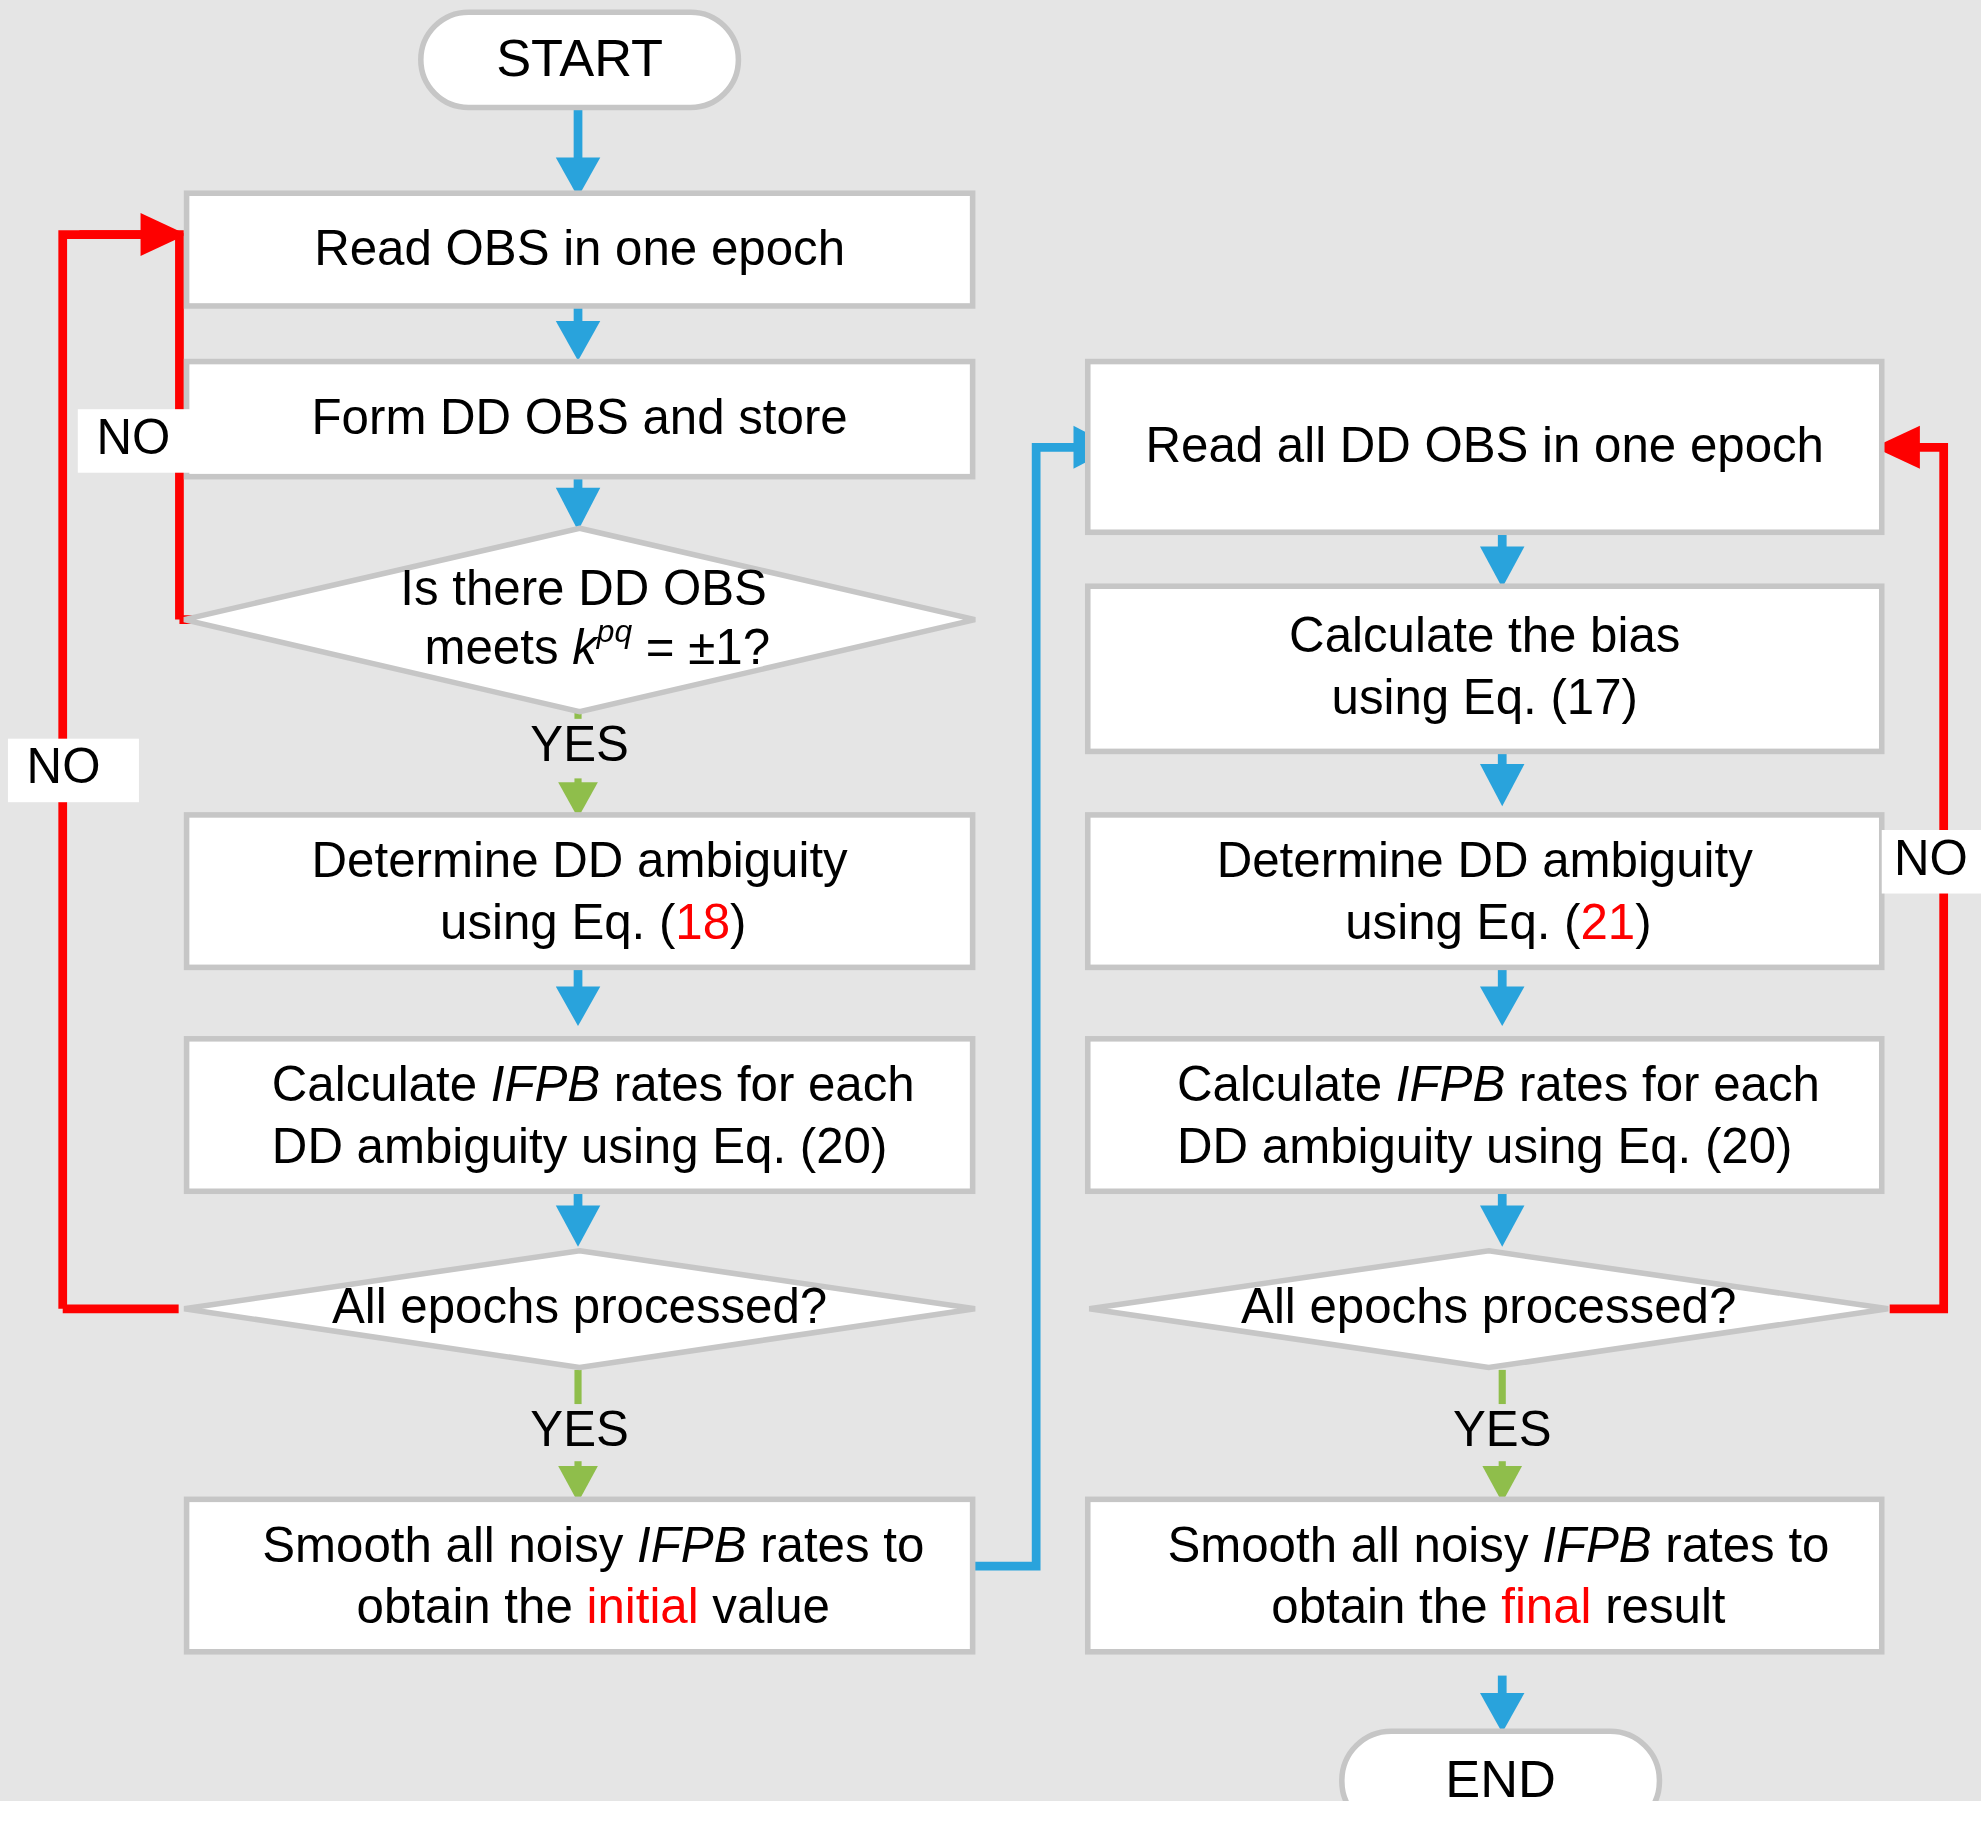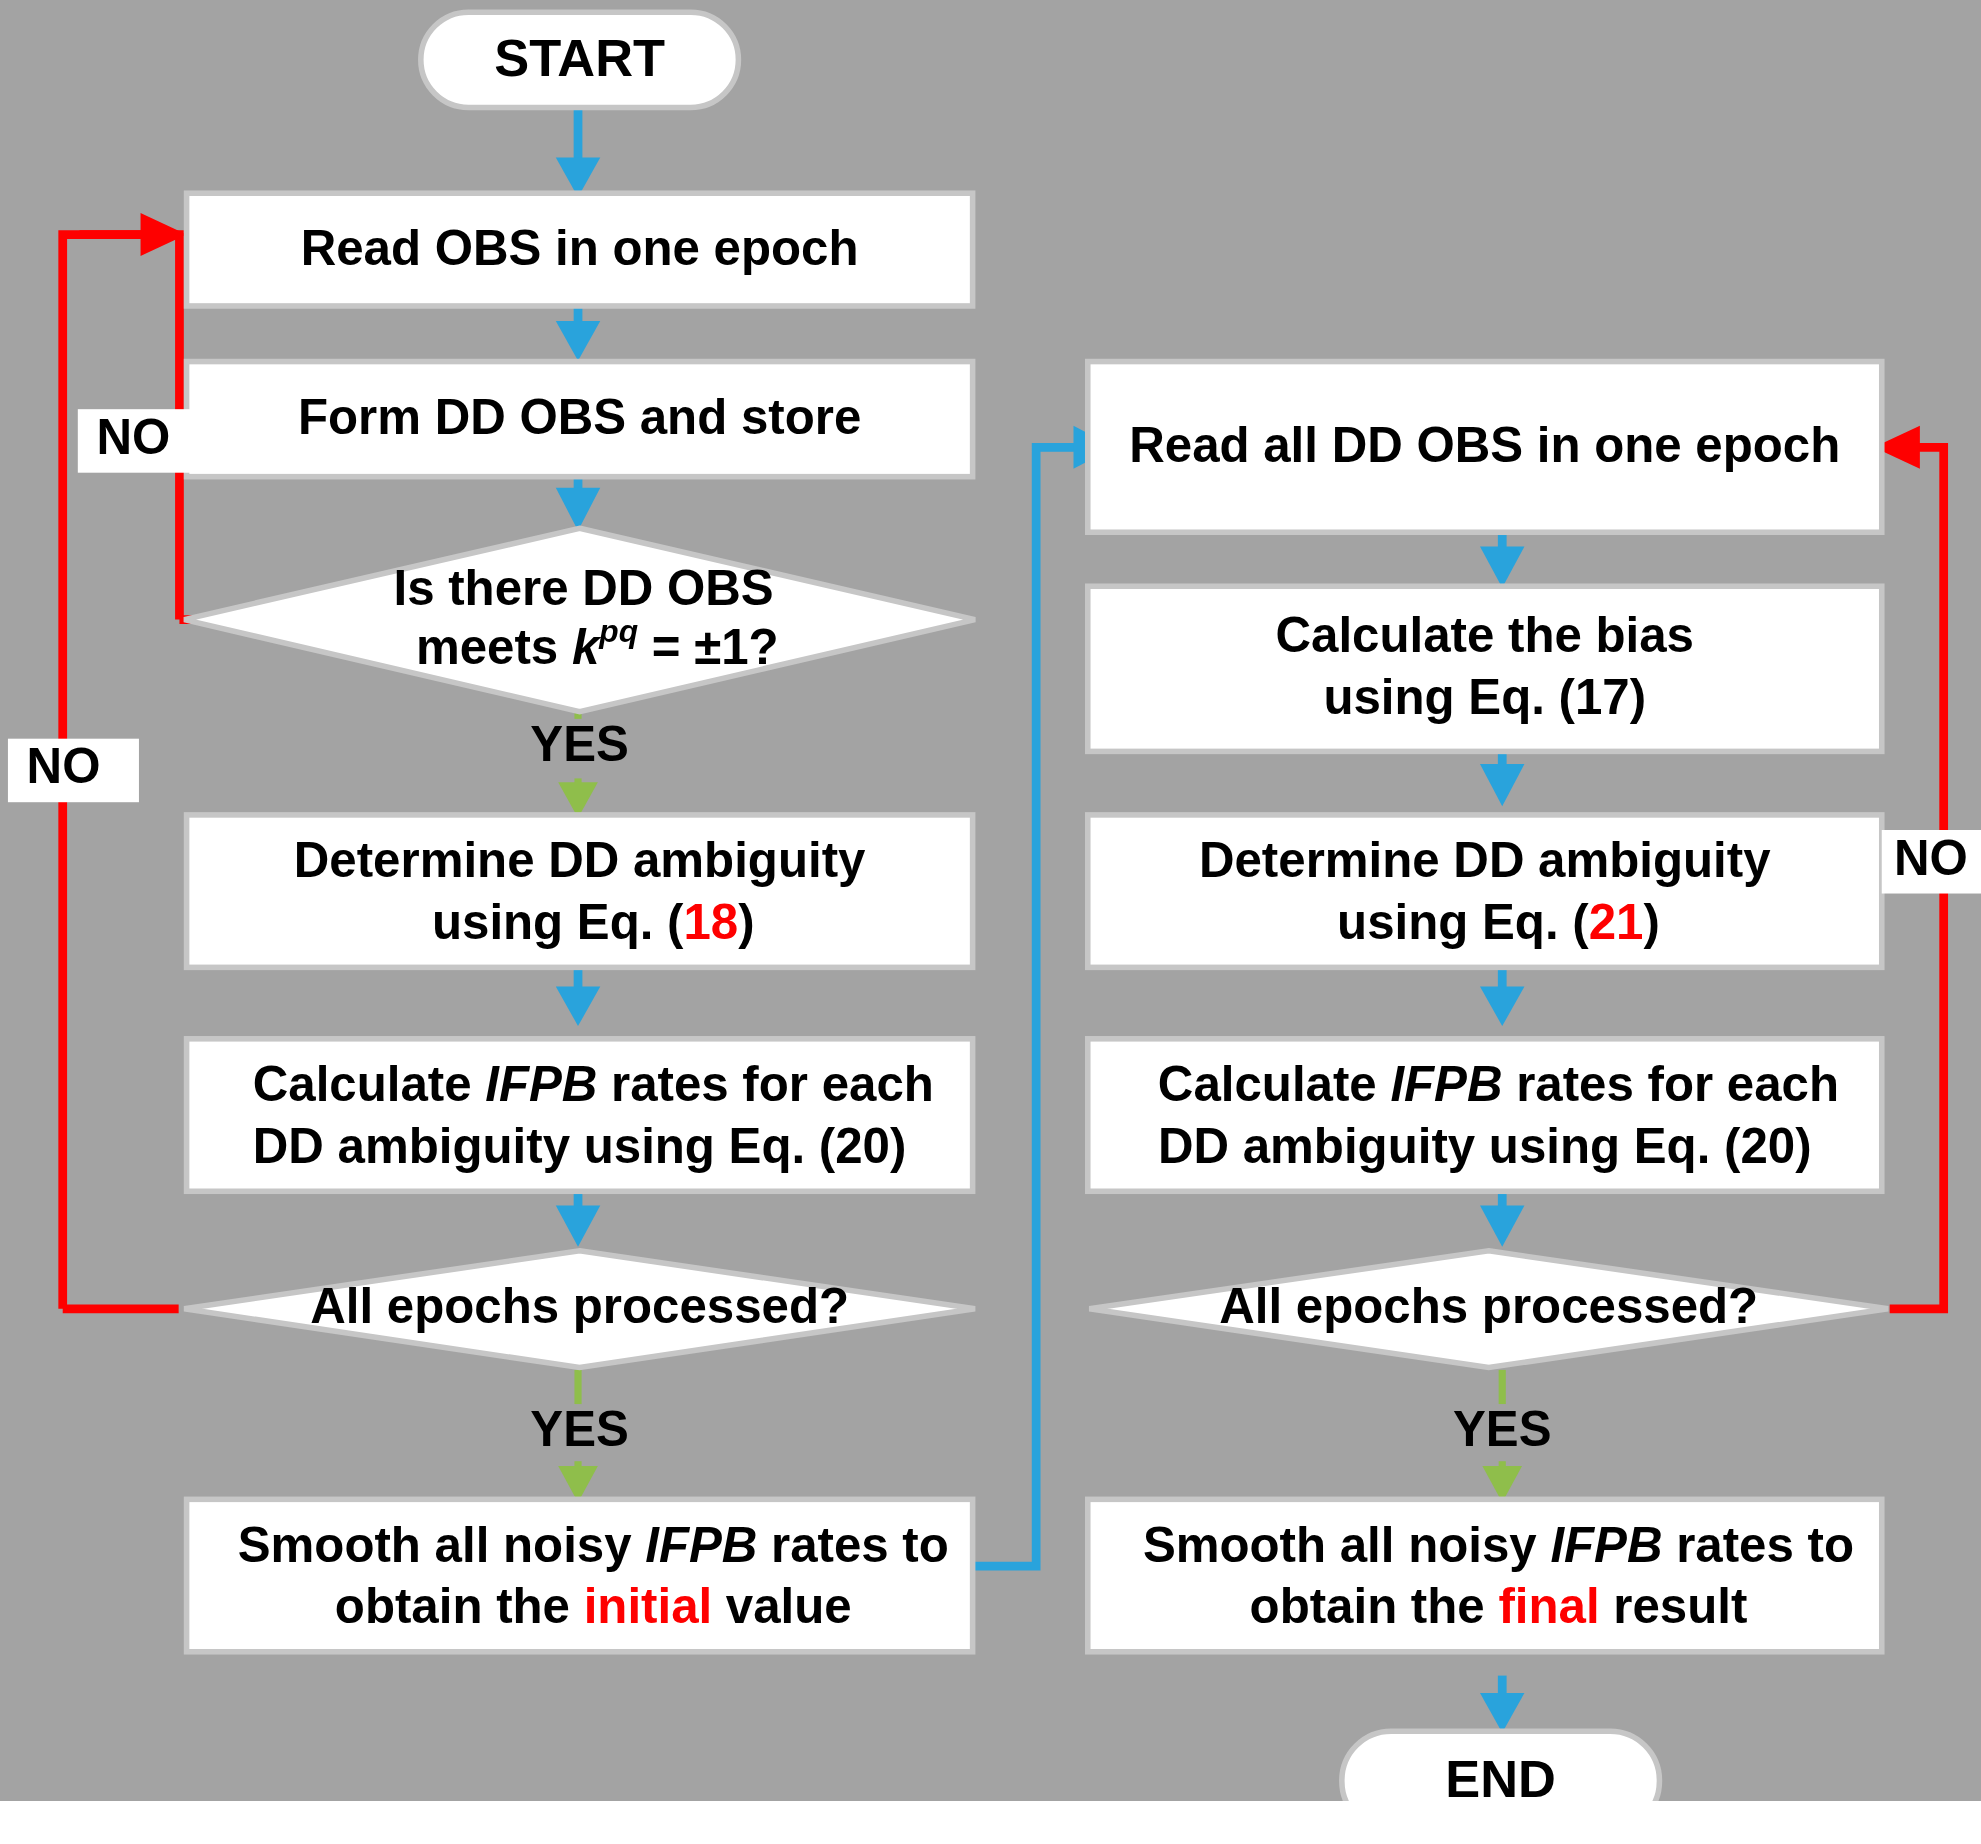--- a/index.html
+++ b/index.html
@@ -1,17 +1,17 @@
 <!DOCTYPE html>
 <html style="font-size:12.7px"><head>
 <meta charset="utf-8">
 <style>
   html,body{margin:0;padding:0;background:#ffffff;}
   body{font-family:"Liberation Sans","DejaVu Sans",sans-serif;}
-  #stage{position:relative;width:1981px;height:1801px;background:#a3a3a3;overflow:hidden;font-weight:bold;}
+  #stage{position:relative;width:1981px;height:1801px;background:#e5e5e5;overflow:hidden;}
   svg#flow{position:absolute;left:0;top:0;width:1981px;height:1845px;display:block;}
   .node-box{fill:#ffffff;stroke:#c6c6c6;stroke-width:7;}
   .node-term{fill:#ffffff;stroke:#c6c6c6;stroke-width:7;}
   .node-dia{fill:#ffffff;stroke:#c6c6c6;stroke-width:7;stroke-linejoin:miter;}
   .lbl{font-family:"Liberation Sans","DejaVu Sans",sans-serif;font-size:62px;fill:#000000;
        text-anchor:middle;dominant-baseline:middle;white-space:pre;}
   .lbl.big{font-size:66px;}
   .ital{font-style:italic;}
   .red{fill:#fe0000;}
   .edge-blue{stroke:#29a3dc;stroke-width:11;fill:none;}

